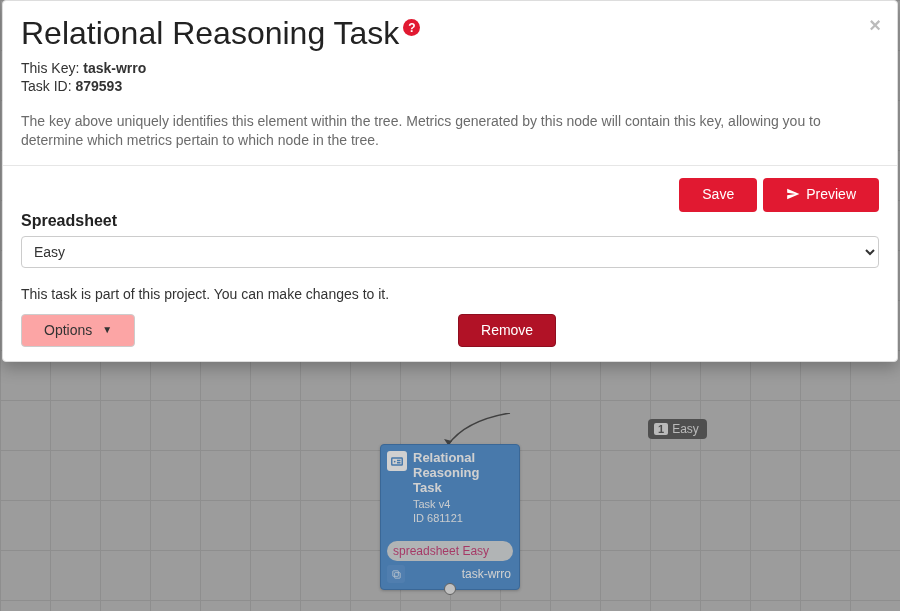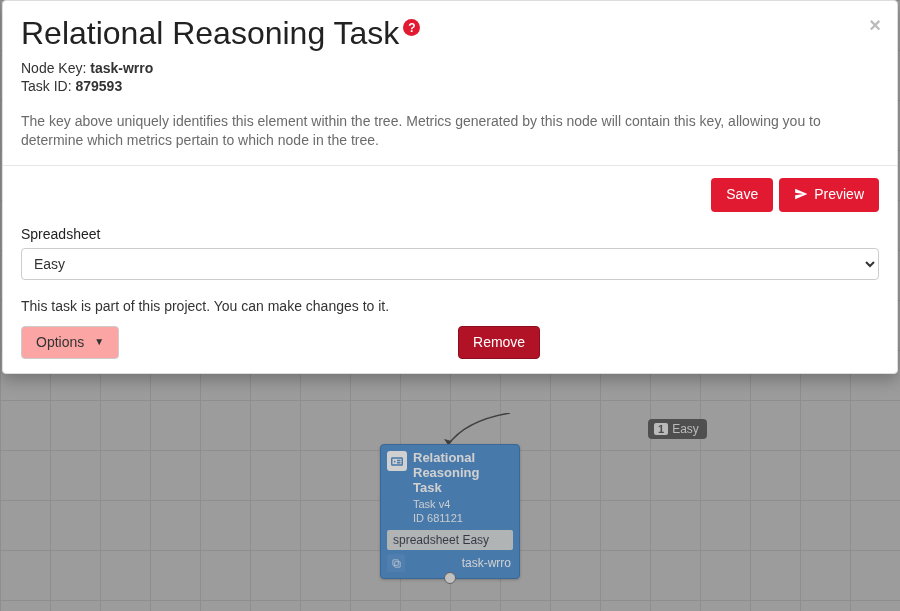--- a/index.html
+++ b/index.html
@@ -39,26 +39,26 @@
       width: 20px; height: 20px;
       background: #fff; color: #2f7ac6;
       border-radius: 3px;
       display: flex; align-items: center; justify-content: center;
       margin-right: 6px; flex-shrink:0;
       font-size: 13px; font-weight: bold;
     }
     .bg-node-title { font-weight: 600; font-size: 13px; line-height: 1.15; }
     .bg-node-meta { padding: 0 24px 4px 32px; font-size: 11px; line-height: 1.25; opacity:.95; }
     .bg-node-bar {
-      margin: 1px 6px 2px 6px;
+      margin: 12px 6px 2px 6px;
       background: #d0d4d6;
-      color: #0f172a;
+      color: #be185d;
       font-size: 12px;
       padding: 3px 6px;
-      border-radius: 2px;
+      border-radius: 10px;
     }
     .bg-node-footer {
       display: flex; align-items: center; justify-content: space-between;
       padding: 2px 8px 6px 6px;
     }
     .bg-node-footer-icon {
       width: 18px; height: 18px;
       background: #3b82cc;
       border-radius: 3px;
       display:flex;align-items:center;justify-content:center;
@@ -138,31 +138,31 @@
     .desc { font-size: 14px; color: #6b6b6b; margin-top: 18px; line-height: 1.4; max-width: 845px; }
 
     .divider { border-top: 1px solid #e6e6e6; }
 
     .panel-body { padding: 12px 18px 0 18px; }
 
     .action-row { display: flex; justify-content: flex-end; gap: 6px; }
     .btn {
       font-size: 14px;
       border-radius: 4px;
-      padding: 7px 14px;
+      padding: 7px 22px;
       cursor: pointer;
       border: 1px solid transparent;
       display: inline-flex; align-items: center; gap: 6px;
       line-height: 1.2;
     }
     .btn-red { background: #e11931; color: #fff; }
     .btn-darkred { background: #b11226; color: #fff; border-color:#8e0e1f; }
     .btn-default { background: #fca5a5; color: #333; border-color: #ccc; }
 
-    .section-title { font-size: 14px; font-weight: 400; color: #222; margin-top: 14px; }
+    .section-title { font-size: 16px; font-weight: 700; color: #222; }
     .section-sub { font-size: 14px; color: #333; margin-top: 10px; margin-bottom:6px; }
 
     .select {
       width: 100%;
       font-size: 14px;
       padding: 6px 8px;
       border: 1px solid #ccc;
       border-radius: 4px;
       background: #fff;
       color: #333;
@@ -227,21 +227,21 @@
 <div class="panel">
   <div class="panel-head">
     <div class="close-x">×</div>
 
     <div class="title-row">
       <div class="title">Relational Reasoning Task</div>
       <div class="help-badge">?</div>
     </div>
 
     <div class="meta-line">
-      <span>Node Key:</span>
+      <span>This Key:</span>
       <b>task-wrro</b>
     </div>
     <div class="meta-line">
       <span>Task ID:</span>
       <b>879593</b>
     </div>
 
     <div class="desc">The key above uniquely identifies this element within the tree. Metrics generated by this node will contain this key, allowing you to determine which metrics pertain to which node in the tree.</div>
   </div>
 

